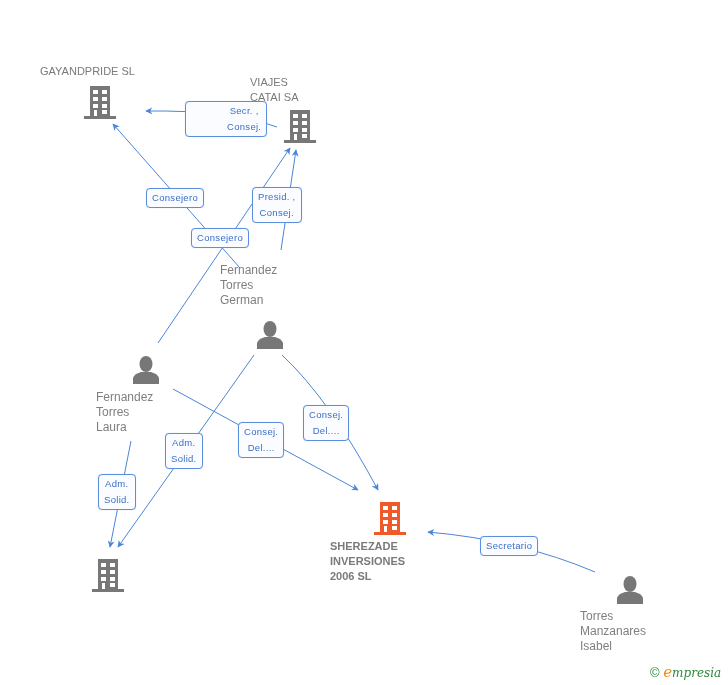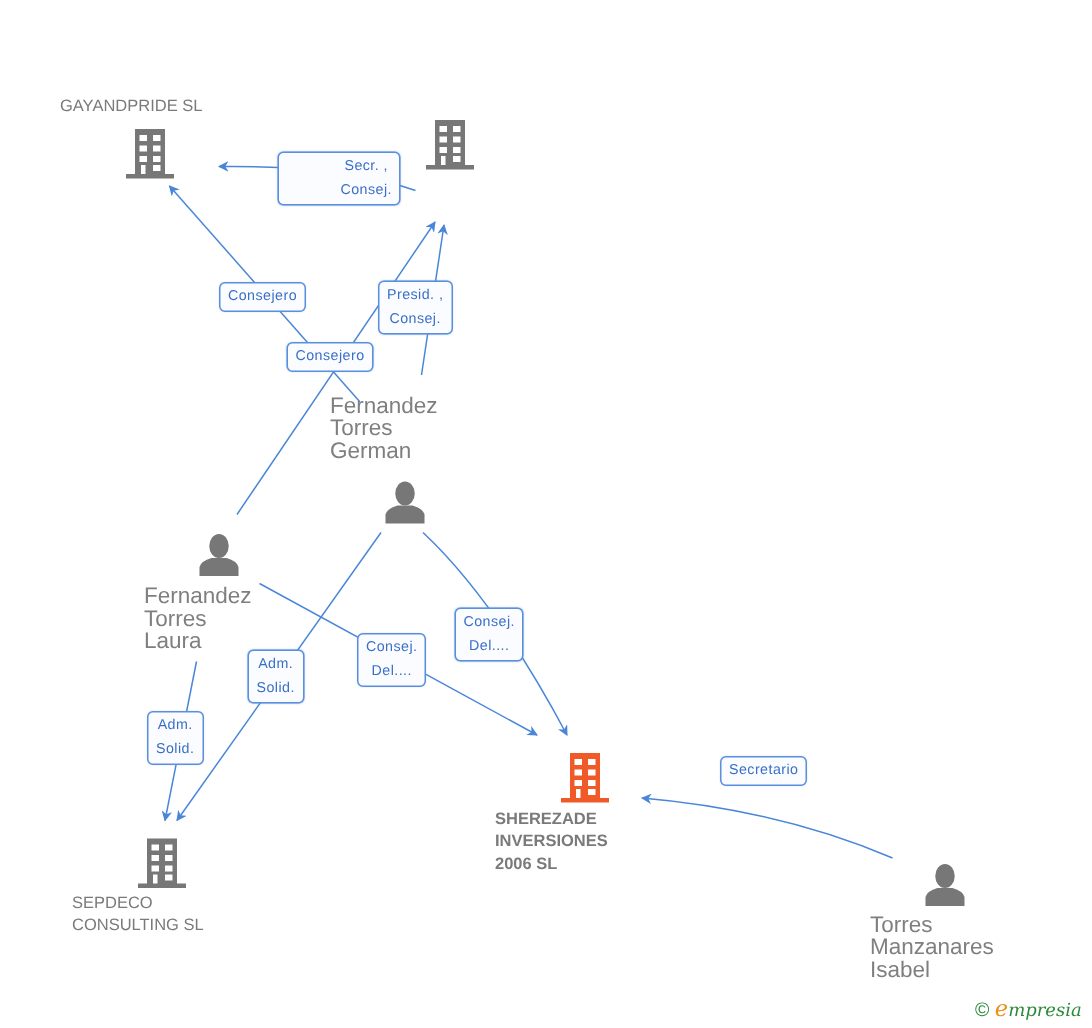--- a/index.html
+++ b/index.html
@@ -1,21 +1,21 @@
 <!DOCTYPE html>
 <html><head>
 <meta charset="utf-8">
 <style>
   html, body { margin: 0; padding: 0; background: #ffffff; }
   body { width: 728px; height: 685px; position: relative; overflow: hidden;
          font-family: "Liberation Sans", sans-serif; }
   #edges { position: absolute; left: 0; top: 0; width: 728px; height: 685px; }
   .node { position: absolute; text-align: left; }
   .node .label { font-size: 11px; color: #7a7a7a; line-height: 15px; white-space: pre-line; }
-  .node.person .label { font-size: 15px; color: #7f7f7f; line-height: 15px; }
+  .node.person .label { font-size: 12px; color: #7f7f7f; line-height: 15px; }
   .node.focus .label { font-weight: bold; color: #7a7a7a; font-size: 11px; line-height: 15px; }
   .icon { display: block; margin: 0 auto; }
   .edge-label { position: absolute; background: #fbfcff; border: 1px solid #5b8fde;
     border-radius: 4px; color: #3a6fc7; font-size: 9.5px; line-height: 16px; text-align: center;
     padding: 1px 5px; white-space: pre-line; letter-spacing: 0.3px;
     box-shadow: 0 0 1px rgba(91,143,222,0.4); }
   .logo { position: absolute; left: 650px; top: 663px; font-size: 13px; color: #2a8a3a; }
   .logo .brand { font-family: "DejaVu Serif", serif; font-style: italic; color: #2a8a3a; font-size: 12px; }
   .logo .brand .e { color: #e8901a; font-size: 15px; }
 </style>
@@ -46,41 +46,43 @@
 <div class="edge-label" style="left:252px;top:187px;">Presid. ,
 Consej.</div>
 <div class="edge-label" style="left:98px;top:474px;">Adm.
 Solid.</div>
 <div class="edge-label" style="left:165px;top:433px;">Adm.
 Solid.</div>
 <div class="edge-label" style="left:238px;top:422px;">Consej.
 Del....</div>
 <div class="edge-label" style="left:303px;top:405px;">Consej.
 Del....</div>
-<div class="edge-label" style="left:480px;top:504px;">Secretario</div>
+<div class="edge-label" style="left:480px;top:536px;">Secretario</div>
 
 <div class="node" style="left:40px;top:64px;width:120px;">
   <div class="label">GAYANDPRIDE SL</div>
   <svg class="icon" width="34" height="36" viewBox="0 0 34 36" style="margin-top:5px;">
     <rect x="7" y="2" width="20" height="31" fill="#777"></rect>
     <rect x="1" y="32" width="32" height="3" fill="#777"></rect>
     <g fill="#fff">
         <rect x="10" y="6" width="5" height="4"></rect>
         <rect x="19" y="6" width="5" height="4"></rect>
         <rect x="10" y="13" width="5" height="4"></rect>
         <rect x="19" y="13" width="5" height="4"></rect>
         <rect x="10" y="20" width="5" height="4"></rect>
         <rect x="19" y="20" width="5" height="4"></rect>
         <rect x="11" y="26" width="3" height="6"></rect>
         <rect x="19" y="26" width="5" height="4"></rect>
       </g>
   </svg>
 </div>
 
 <div class="node" style="left:250px;top:75px;width:100px;">
+  <div class="label">VIAJES
+CATAI SA</div>
   <svg class="icon" width="34" height="36" viewBox="0 0 34 36" style="margin-top:3px;">
     <rect x="7" y="2" width="20" height="31" fill="#777"></rect>
     <rect x="1" y="32" width="32" height="3" fill="#777"></rect>
     <g fill="#fff">
         <rect x="10" y="6" width="5" height="4"></rect>
         <rect x="19" y="6" width="5" height="4"></rect>
         <rect x="10" y="13" width="5" height="4"></rect>
         <rect x="19" y="13" width="5" height="4"></rect>
         <rect x="10" y="20" width="5" height="4"></rect>
         <rect x="19" y="20" width="5" height="4"></rect>
@@ -118,22 +120,20 @@
         <rect x="10" y="6" width="5" height="4"></rect>
         <rect x="19" y="6" width="5" height="4"></rect>
         <rect x="10" y="13" width="5" height="4"></rect>
         <rect x="19" y="13" width="5" height="4"></rect>
         <rect x="10" y="20" width="5" height="4"></rect>
         <rect x="19" y="20" width="5" height="4"></rect>
         <rect x="11" y="26" width="3" height="6"></rect>
         <rect x="19" y="26" width="5" height="4"></rect>
       </g>
   </svg>
-  <div class="label" style="margin-top:2px;">SEPDECO
-CONSULTING SL</div>
 </div>
 
 <div class="node focus" style="left:330px;top:500px;width:120px;">
   <svg class="icon" width="34" height="36" viewBox="0 0 34 36">
     <rect x="7" y="2" width="20" height="31" fill="#f05a28"></rect>
     <rect x="1" y="32" width="32" height="3" fill="#f05a28"></rect>
     <g fill="#fff">
         <rect x="10" y="6" width="5" height="4"></rect>
         <rect x="19" y="6" width="5" height="4"></rect>
         <rect x="10" y="13" width="5" height="4"></rect>

